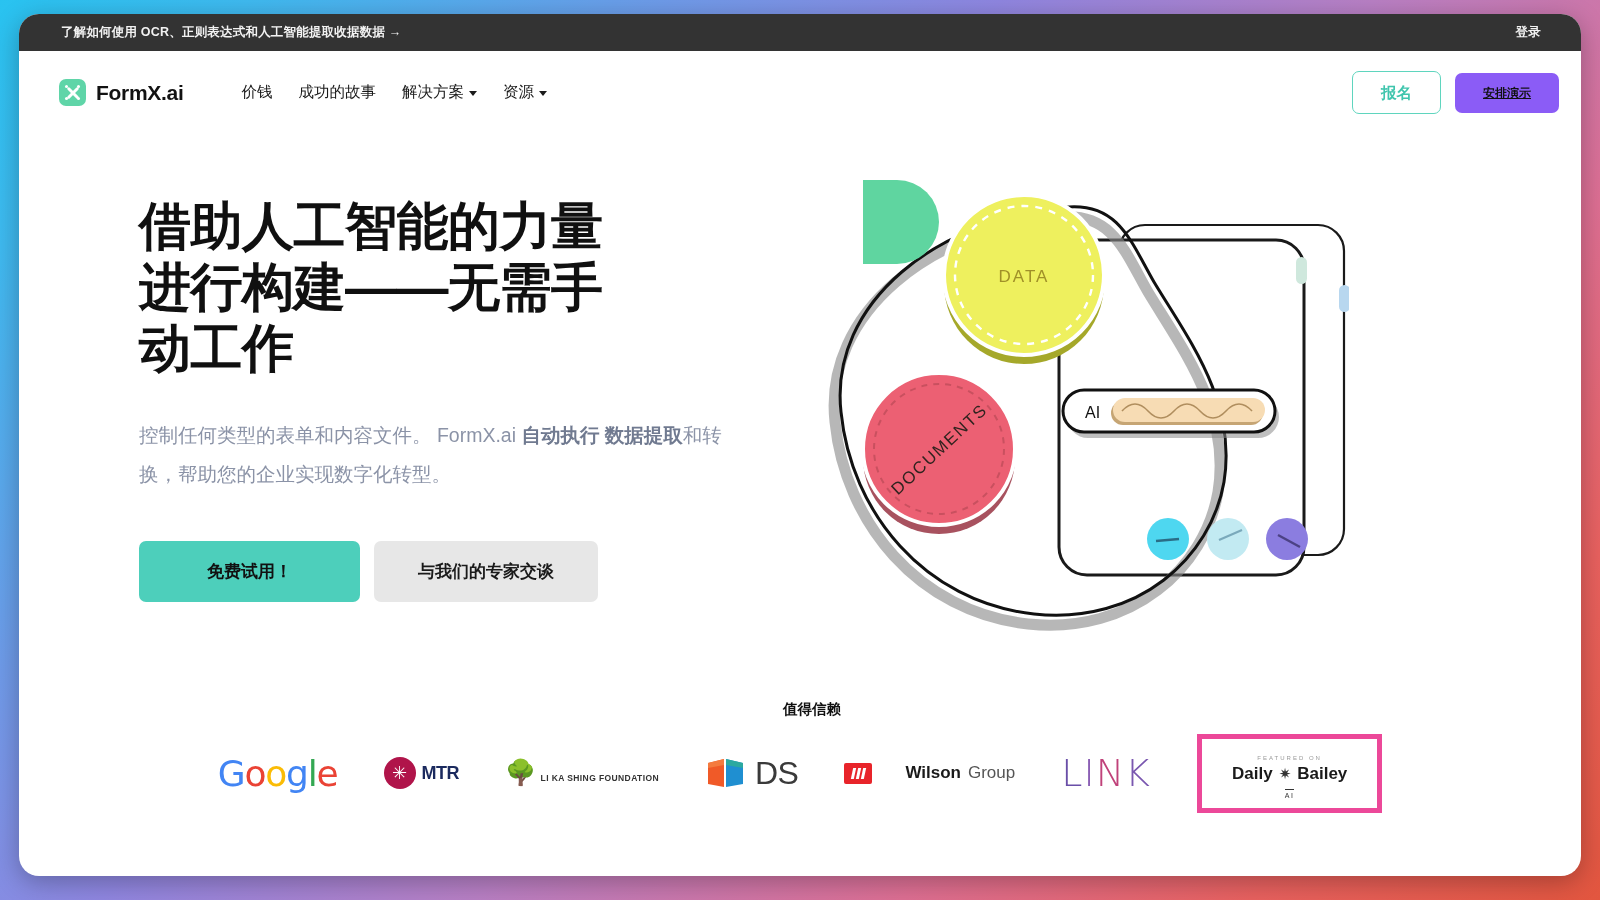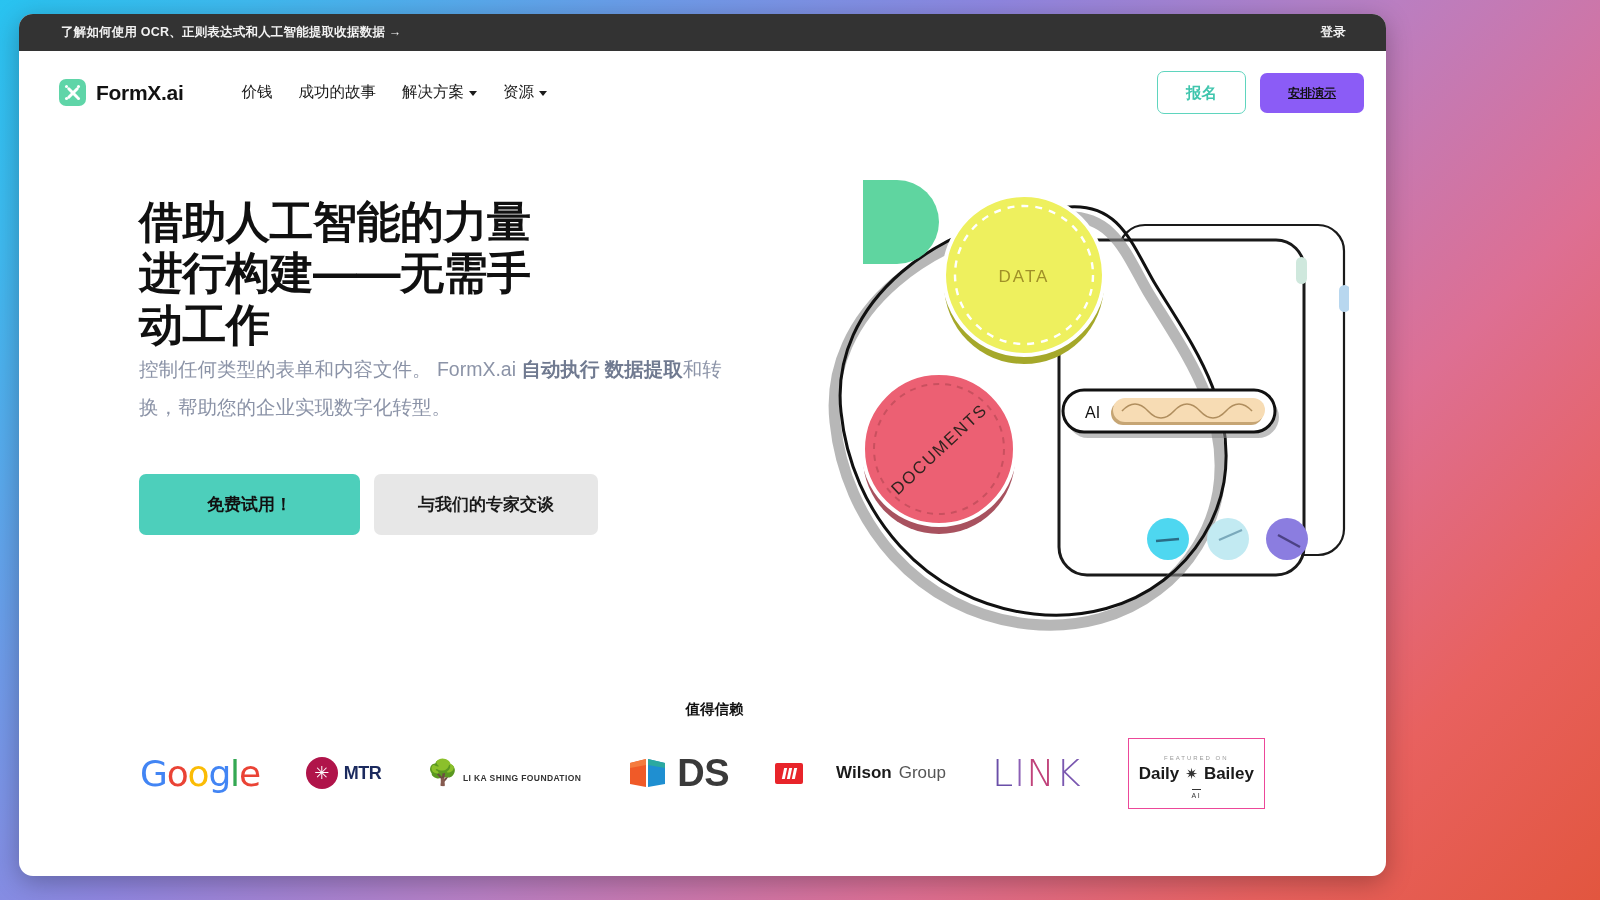--- a/index.html
+++ b/index.html
@@ -19,22 +19,22 @@
         #dd6f93 72%,
         #e8615f 86%,
         #e2563f 100%);
     position: relative;
   }
 
   
   .window {
     position: absolute;
     left: 19px; top: 14px;
-    width: 1367px; height: 862px;
-    border-radius: 14px;
+    width: 1562px; height: 862px;
+    border-radius: 20px;
     overflow: hidden;
     background: #ffffff;
     box-shadow: 0 6px 26px rgba(0,0,0,.28);
   }
 
   
   .topbar {
     height: 37px;
     background: #333333;
     color: #f2f2f2;
@@ -125,27 +125,28 @@
   }
 
   
   .hero {
     display: flex;
     padding: 62px 30px 0 120px;
     align-items: flex-start;
   }
   .hero-left { width: 690px; flex: 0 0 690px; }
   h1.hero-title {
-    font-size: 44px;
+    font-size: 52px;
     line-height: 1.17;
     font-weight: 800;
     color: #101010;
     letter-spacing: -.5px;
   }
   .hero-sub {
+    margin-top: 38px;
     font-size: 19.5px;
     line-height: 1.95;
     color: #8b93a7;
     max-width: 620px;
   }
   .hero-sub b { color: #707a90; font-weight: 800; }
   .hero-ctas { margin-top: 48px; display: flex; gap: 14px; }
   .cta-primary {
     background: #4dcfbb;
     color: #111;
@@ -219,43 +220,43 @@
   }
   .mtr-txt { font-size: 18px; font-weight: 700; color: #1b2a5e; letter-spacing: -.5px; }
 
   
   .lks { text-align: center; }
   .lks-tree { font-size: 25px; line-height: .9; color: #3a9a4e; }
   .lks-cap { font-size: 8.5px; letter-spacing: .4px; color: #333; font-weight: 600; margin-top: 2px; }
 
   
   .ds { display: flex; align-items: center; gap: 8px; }
-  .ds-txt { font-size: 38px; font-weight: 700; color: #3a3a3a; letter-spacing: -.5px; }
+  .ds-txt { font-size: 32px; font-weight: 400; color: #3a3a3a; letter-spacing: -.5px; }
 
   
   .wilson { display: flex; align-items: center; gap: 7px; }
   .wilson-mark {
     width: 28px; height: 21px; background: #e8242a; border-radius: 2px;
     display: flex; align-items: center; justify-content: center; gap: 2px;
   }
   .wilson-mark i { display: block; width: 3px; height: 11px; background: #fff;
                    transform: skewX(-12deg); }
   .wilson-a { font-size: 17px; font-weight: 800; color: #1a1a1a; margin-left: 26px; }
   .wilson-b { font-size: 17px; font-weight: 400; color: #555; }
 
   
   .link-logo { font-size: 38px; font-weight: 300; letter-spacing: 1px;
                font-family: "DejaVu Sans", sans-serif; }
   .lk-1 { color: #6a4fa8; } .lk-2 { color: #8b5fb5; }
   .lk-3 { color: #c0427a; } .lk-4 { color: #7a57b0; }
 
   
   .db {
-    border: 1px solid #ec4899;
-    padding: 7px 10px 6px;
+    border: 5px solid #ec4899;
+    padding: 7px 30px 6px;
     text-align: center;
     background: #fff;
   }
   .db-top { font-size: 6px; letter-spacing: 2px; color: #9a9a9a; }
   .db-mid { font-size: 17px; font-weight: 800; color: #1a1a1a;
             display: flex; align-items: center; gap: 6px; justify-content: center; }
   .db-gear { font-size: 15px; color: #333; }
   .db-bot { font-size: 7px; letter-spacing: 1.5px; color: #333;
             border-top: 1px solid #333; margin-top: 3px; padding-top: 2px; }
 

